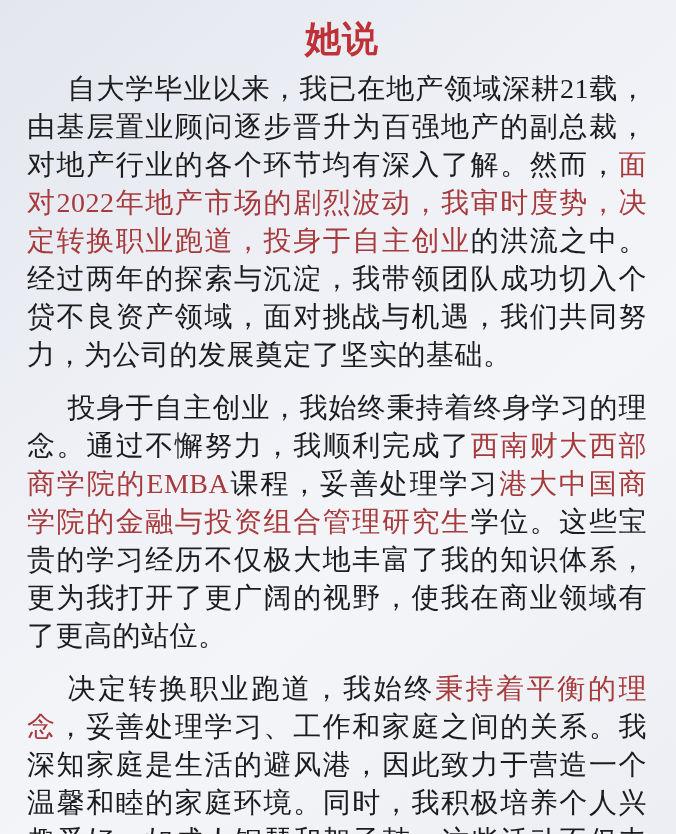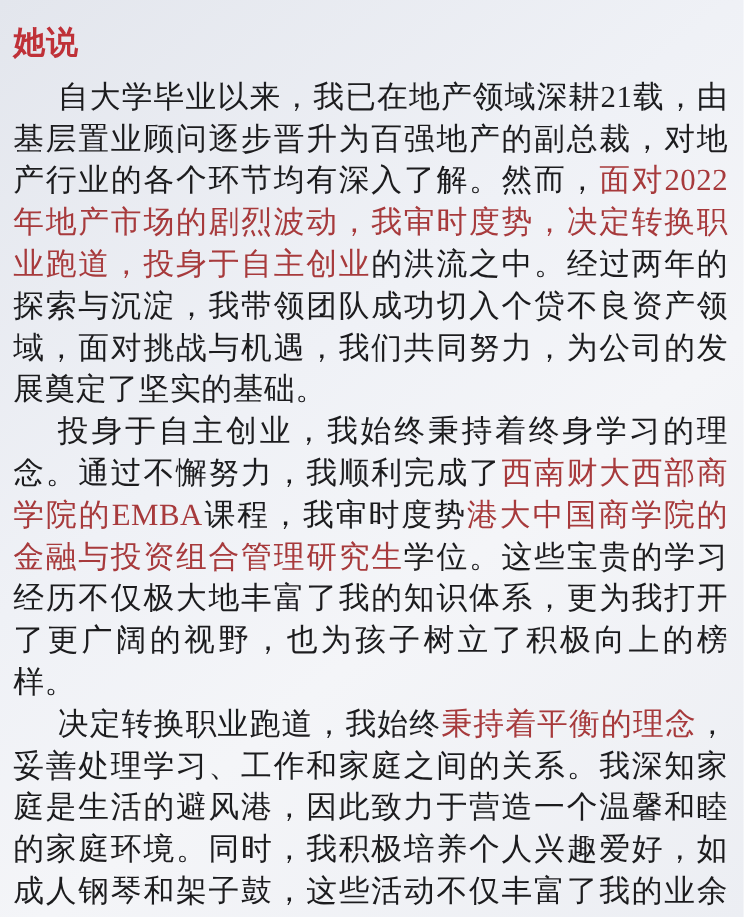--- a/index.html
+++ b/index.html
@@ -14,43 +14,44 @@
   }
   .page {
     box-sizing: border-box;
     width: 676px;
     height: 834px;
     padding: 24px 14px 0 12px;
   }
   .title {
     font-family: "Liberation Sans", sans-serif;
     font-weight: bold;
-    font-size: 29px;
+    font-size: 36px;
     line-height: 30px;
     letter-spacing: 1px;
     color: var(--title-red, #bf3138);
-    margin: 0 0 16px 0;
+    margin: 0 0 16px 10px;
+    text-align: center;
   }
   .article p {
     font-family: "Liberation Serif", serif;
     font-size: 28px;
     line-height: 38px;
     color: var(--body-text, #1c1c1e);
-    margin: 0;
+    margin: 15px;
     text-align: justify;
     text-indent: 1.45em;
     letter-spacing: 0.5px;
   }
   .article p span.red {
     color: var(--body-red, #a73a3c);
   }
 </style>
 </head>
 <body>
 
 <div class="page">
   <h1 class="title">她说</h1>
   <div class="article" id="article-body">
       <p><span>自大学毕业以来，我已在地产领域深耕21载，由基层置业顾问逐步晋升为百强地产的副总裁，对地产行业的各个环节均有深入了解。然而，</span><span class="red">面对2022年地产市场的剧烈波动，我审时度势，决定转换职业跑道，投身于自主创业</span><span>的洪流之中。经过两年的探索与沉淀，我带领团队成功切入个贷不良资产领域，面对挑战与机遇，我们共同努力，为公司的发展奠定了坚实的基础。</span></p>
-      <p><span>投身于自主创业，我始终秉持着终身学习的理念。通过不懈努力，我顺利完成了</span><span class="red">西南财大西部商学院的EMBA</span><span>课程，我审时度势</span><span class="red">港大中国商学院的金融与投资组合管理研究生</span><span>学位。这些宝贵的学习经历不仅极大地丰富了我的知识体系，更为我打开了更广阔的视野，也为孩子树立了积极向上的榜样。</span></p>
+      <p><span>投身于自主创业，我始终秉持着终身学习的理念。通过不懈努力，我顺利完成了</span><span class="red">西南财大西部商学院的EMBA</span><span>课程，妥善处理学习</span><span class="red">港大中国商学院的金融与投资组合管理研究生</span><span>学位。这些宝贵的学习经历不仅极大地丰富了我的知识体系，更为我打开了更广阔的视野，使我在商业领域有了更高的站位。</span></p>
       <p><span>决定转换职业跑道，我始终</span><span class="red">秉持着平衡的理念</span><span>，妥善处理学习、工作和家庭之间的关系。我深知家庭是生活的避风港，因此致力于营造一个温馨和睦的家庭环境。同时，我积极培养个人兴趣爱好，如成人钢琴和架子鼓，这些活动不仅丰富了我的业余生活，也为孩子树立了积极向上的榜样。此外，我注重个人形象和心理健康的管理，努力保持自律、健康、积极、乐观的生活状态，以更好地迎接生活中的挑战和机遇。</span></p>
     </div>
 </div>
 
 </body></html>

